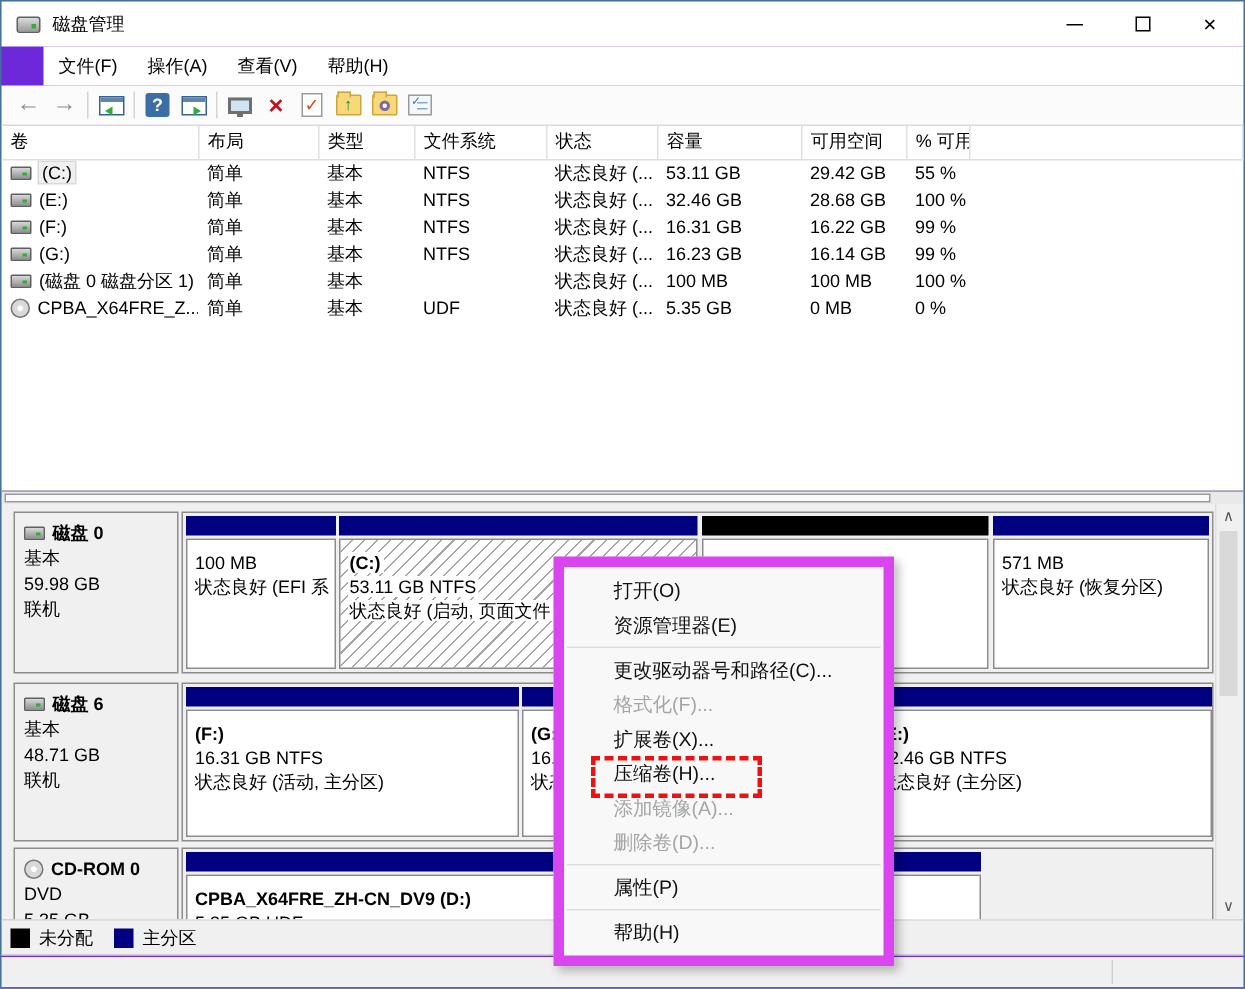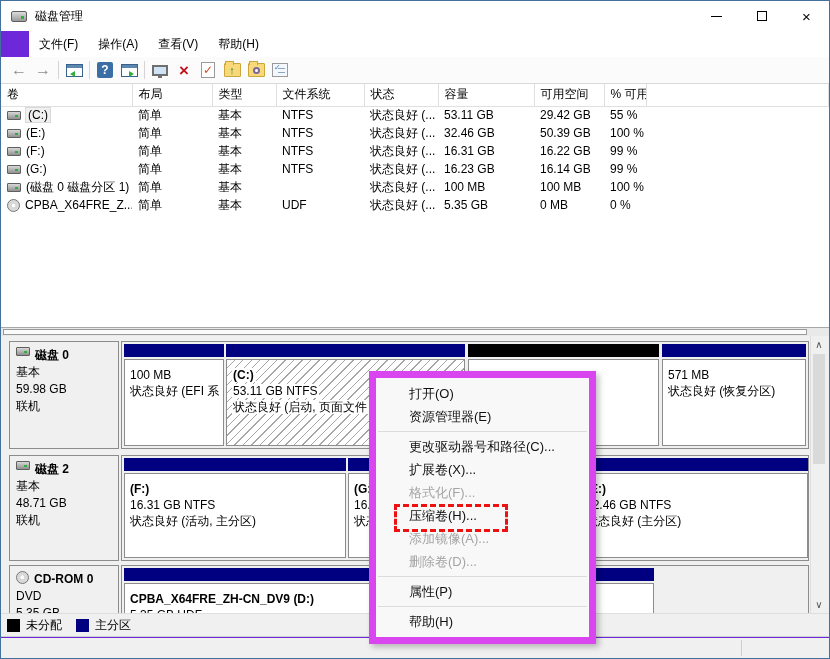--- a/index.html
+++ b/index.html
@@ -72,21 +72,21 @@
   
   .hsplit { position:absolute; left:0; right:0; top:326px; height:9px; background:#e9e9e9;
     border-top:1px solid #a8a8a8; }
   .hthumb { position:absolute; left:2px; right:22px; top:1px; bottom:1px; background:#fafafa; border:1px solid #9a9a9a; }
 
   
   .graphpane { position:absolute; left:0; right:0; top:335px; height:277px; background:#f0f0f0; overflow:hidden; }
   .drow { position:absolute; left:8px; width:800px; }
   .dlabel { position:absolute; left:0; top:0; bottom:0; width:110px; background:#f0f0f0;
     border:1px solid #8c8c8c; padding:5px 6px; font-size:12px; line-height:17px; }
-  .dl1 { font-weight:bold; display:flex; align-items:flex-start; gap:5px; }
+  .dl1 { font-weight:bold; display:flex; align-items:center; gap:5px; }
   .dparts { position:absolute; left:112px; top:0; bottom:0; width:688px; border:1px solid #8c8c8c; background:#f0f0f0; }
   .part { position:absolute; top:2px; bottom:2px; }
   .bar { position:absolute; left:0; right:0; top:0; height:13px; background:#000080; }
   .part.unalloc .bar { background:#000; }
   .pb { position:absolute; left:0; right:0; top:15px; bottom:0; background:#fff; border:1px solid #8c8c8c;
     padding:7px 5px 0 5px; font-size:12px; line-height:16px; white-space:nowrap; overflow:hidden; }
   .part.selected .pb { background:repeating-linear-gradient(135deg,#fff 0 5px,#a6a6a6 5px 6px); }
   .pb .l1 { font-weight:bold; }
   .part.selected .pb span { background:#fff; padding:0 2px 0 1px; }
   .d0 .p0 { left:2px;  width:100px; }
@@ -248,21 +248,21 @@
               <div class="vcell">
                 <span class="vol-ico"></span>
                 <span>(E:)</span>
               </div>
             </td>
         <td>简单</td>
             <td>基本</td>
         <td>NTFS</td>
             <td>状态良好 (...</td>
         <td>32.46 GB</td>
-            <td>50.39 GB</td>
+            <td>28.68 GB</td>
         <td>100 %</td>
             <td></td>
       </tr>
       <tr>
         <td>
               <div class="vcell">
                 <span class="vol-ico"></span>
                 <span>(F:)</span>
               </div>
             </td>
@@ -370,21 +370,21 @@
               <div>状态良好 (恢复分区)</div>
             </div>
         </div>
       </div>
     </div>
 
     <div class="drow row-d1">
       <div class="dlabel">
         <div class="dl1">
             <span class="vol-ico"></span>
-            <span>磁盘 2</span>
+            <span>磁盘 6</span>
           </div>
         <div>基本</div>
         <div>48.71 GB</div>
         <div>联机</div>
       </div>
       <div class="dparts d1">
         <div class="part p0">
           <div class="bar"></div>
           <div class="pb">
               <div class="l1">(F:)</div>
@@ -451,22 +451,22 @@
 
   <div class="statusbar">
       <div class="sdiv"></div>
     </div>
 
   <div class="ctxmenu">
     <div class="ci">打开(O)</div>
     <div class="ci">资源管理器(E)</div>
     <div class="csep"></div>
     <div class="ci">更改驱动器号和路径(C)...</div>
+    <div class="ci disabled">格式化(F)...</div>
     <div class="ci">扩展卷(X)...</div>
-    <div class="ci disabled">格式化(F)...</div>
     <div class="ci">压缩卷(H)...</div>
     <div class="ci disabled">添加镜像(A)...</div>
     <div class="ci disabled">删除卷(D)...</div>
     <div class="csep"></div>
     <div class="ci">属性(P)</div>
     <div class="csep"></div>
     <div class="ci">帮助(H)</div>
     <div class="redbox"></div>
   </div>
 

